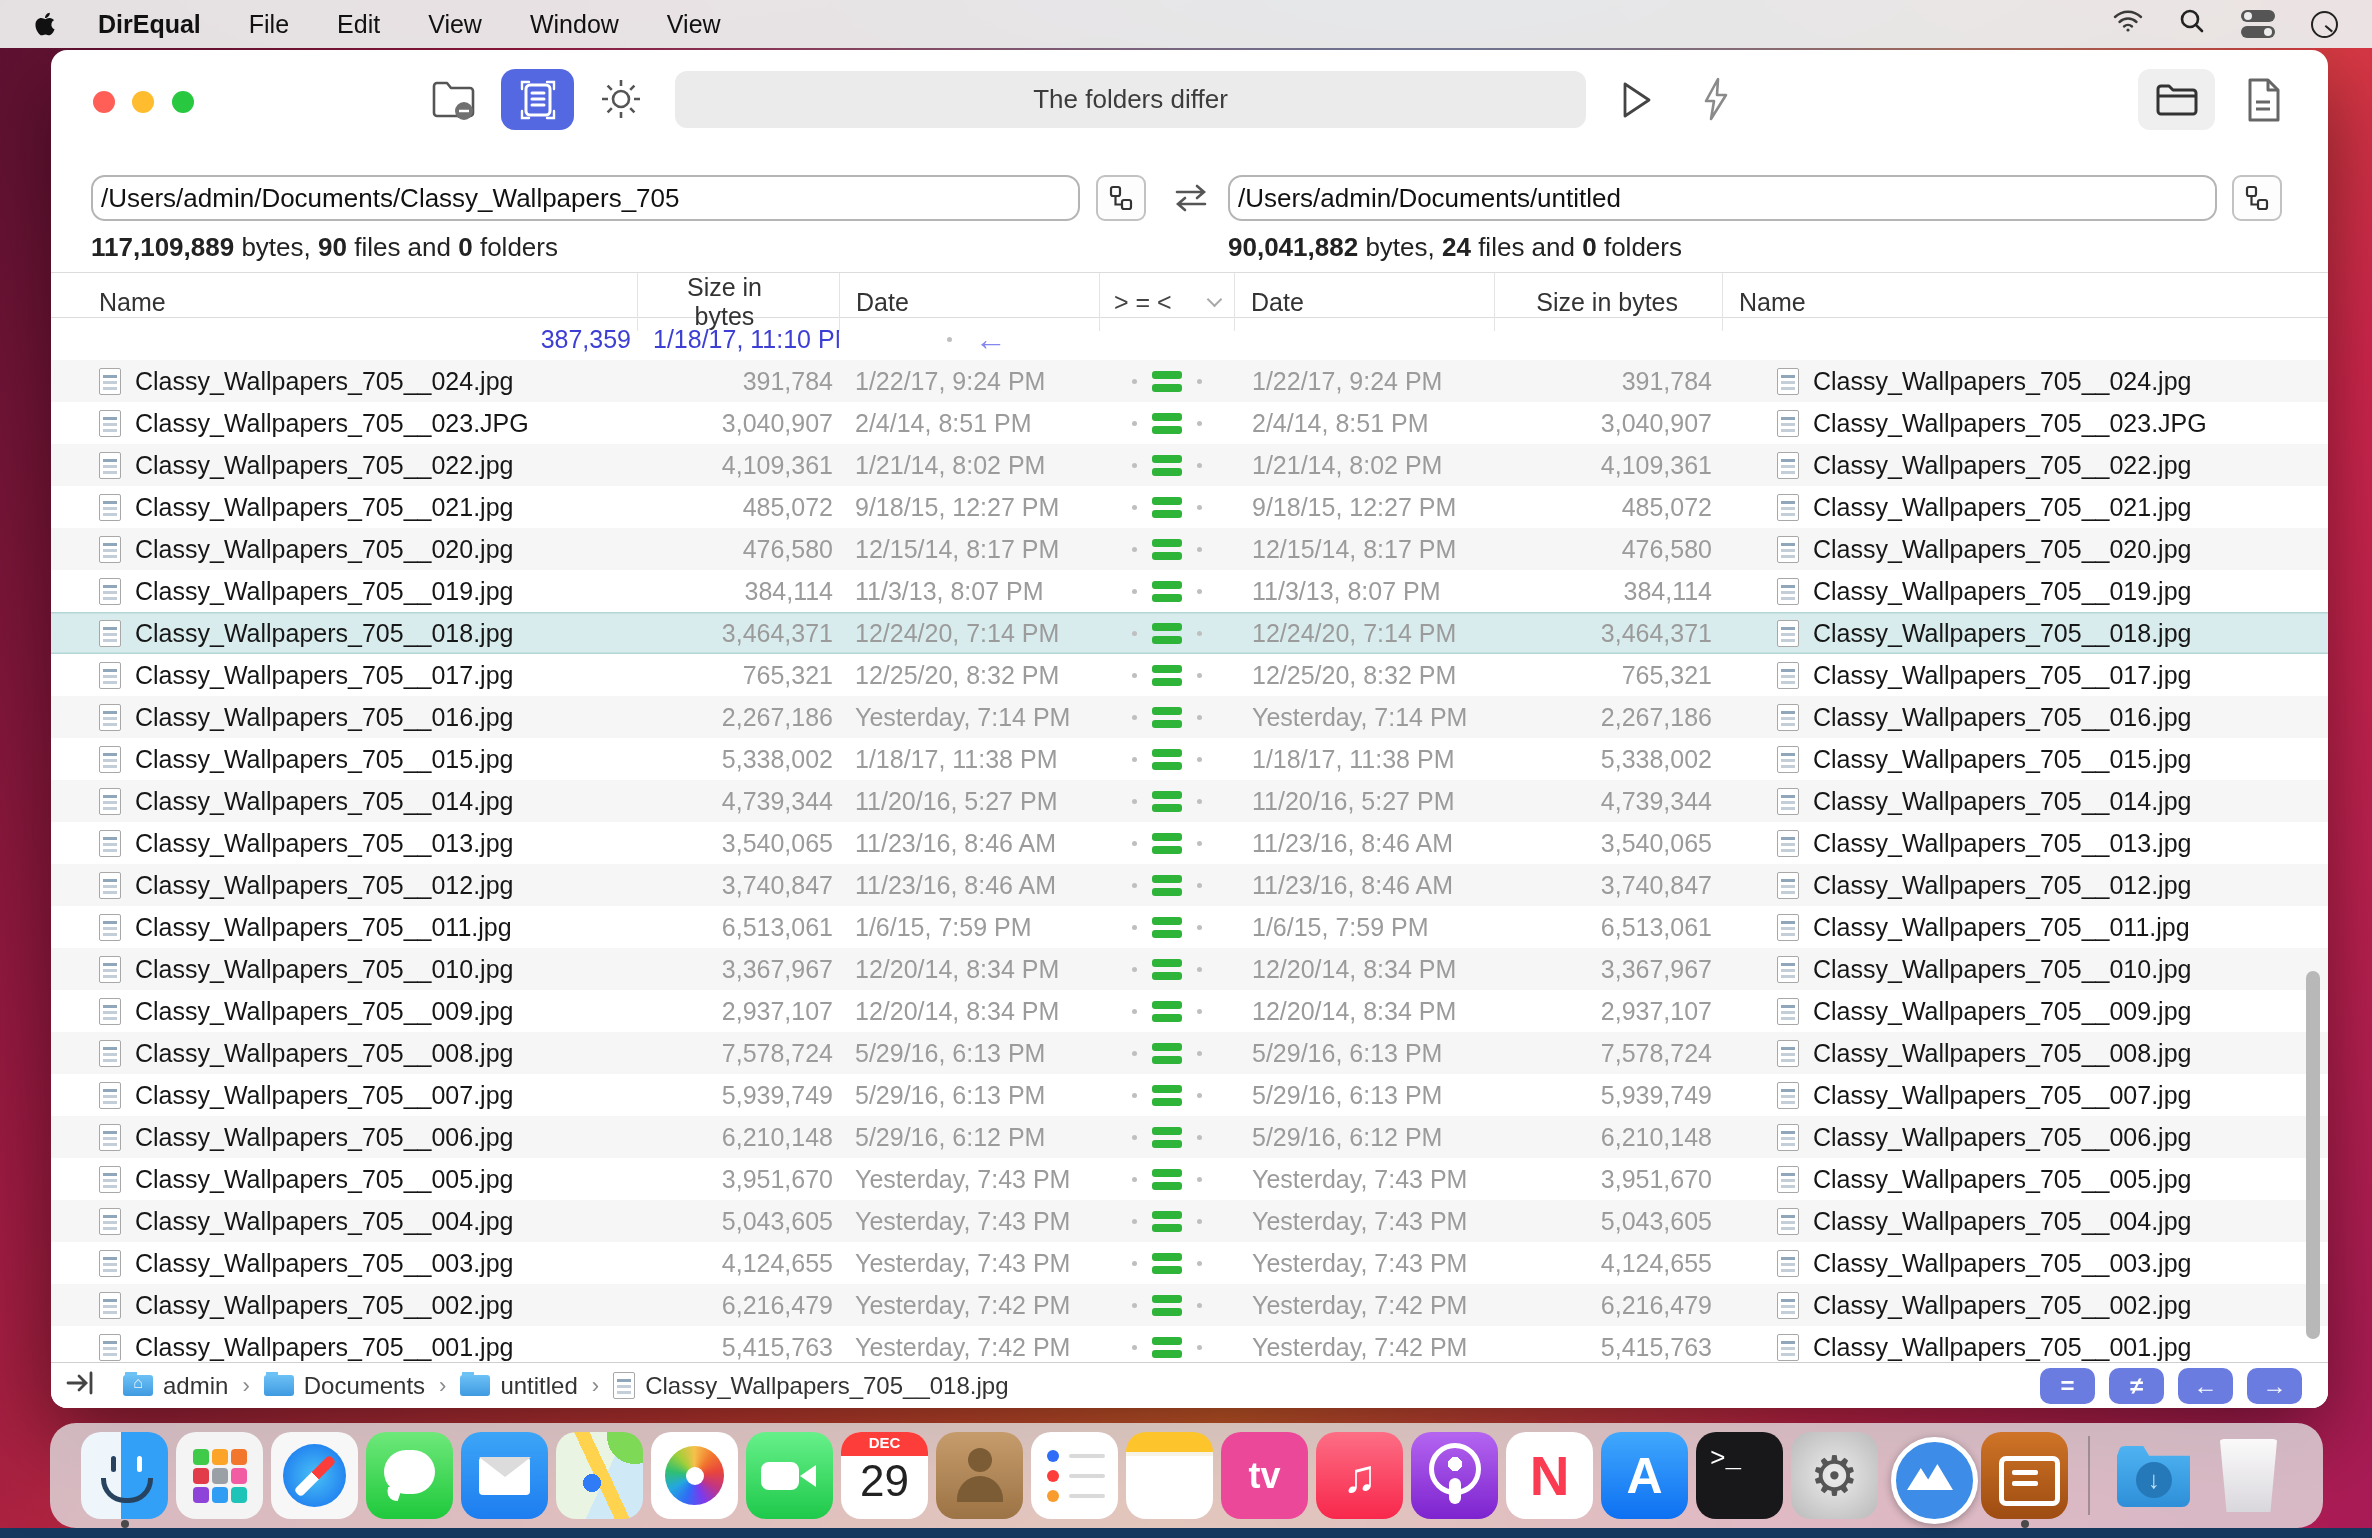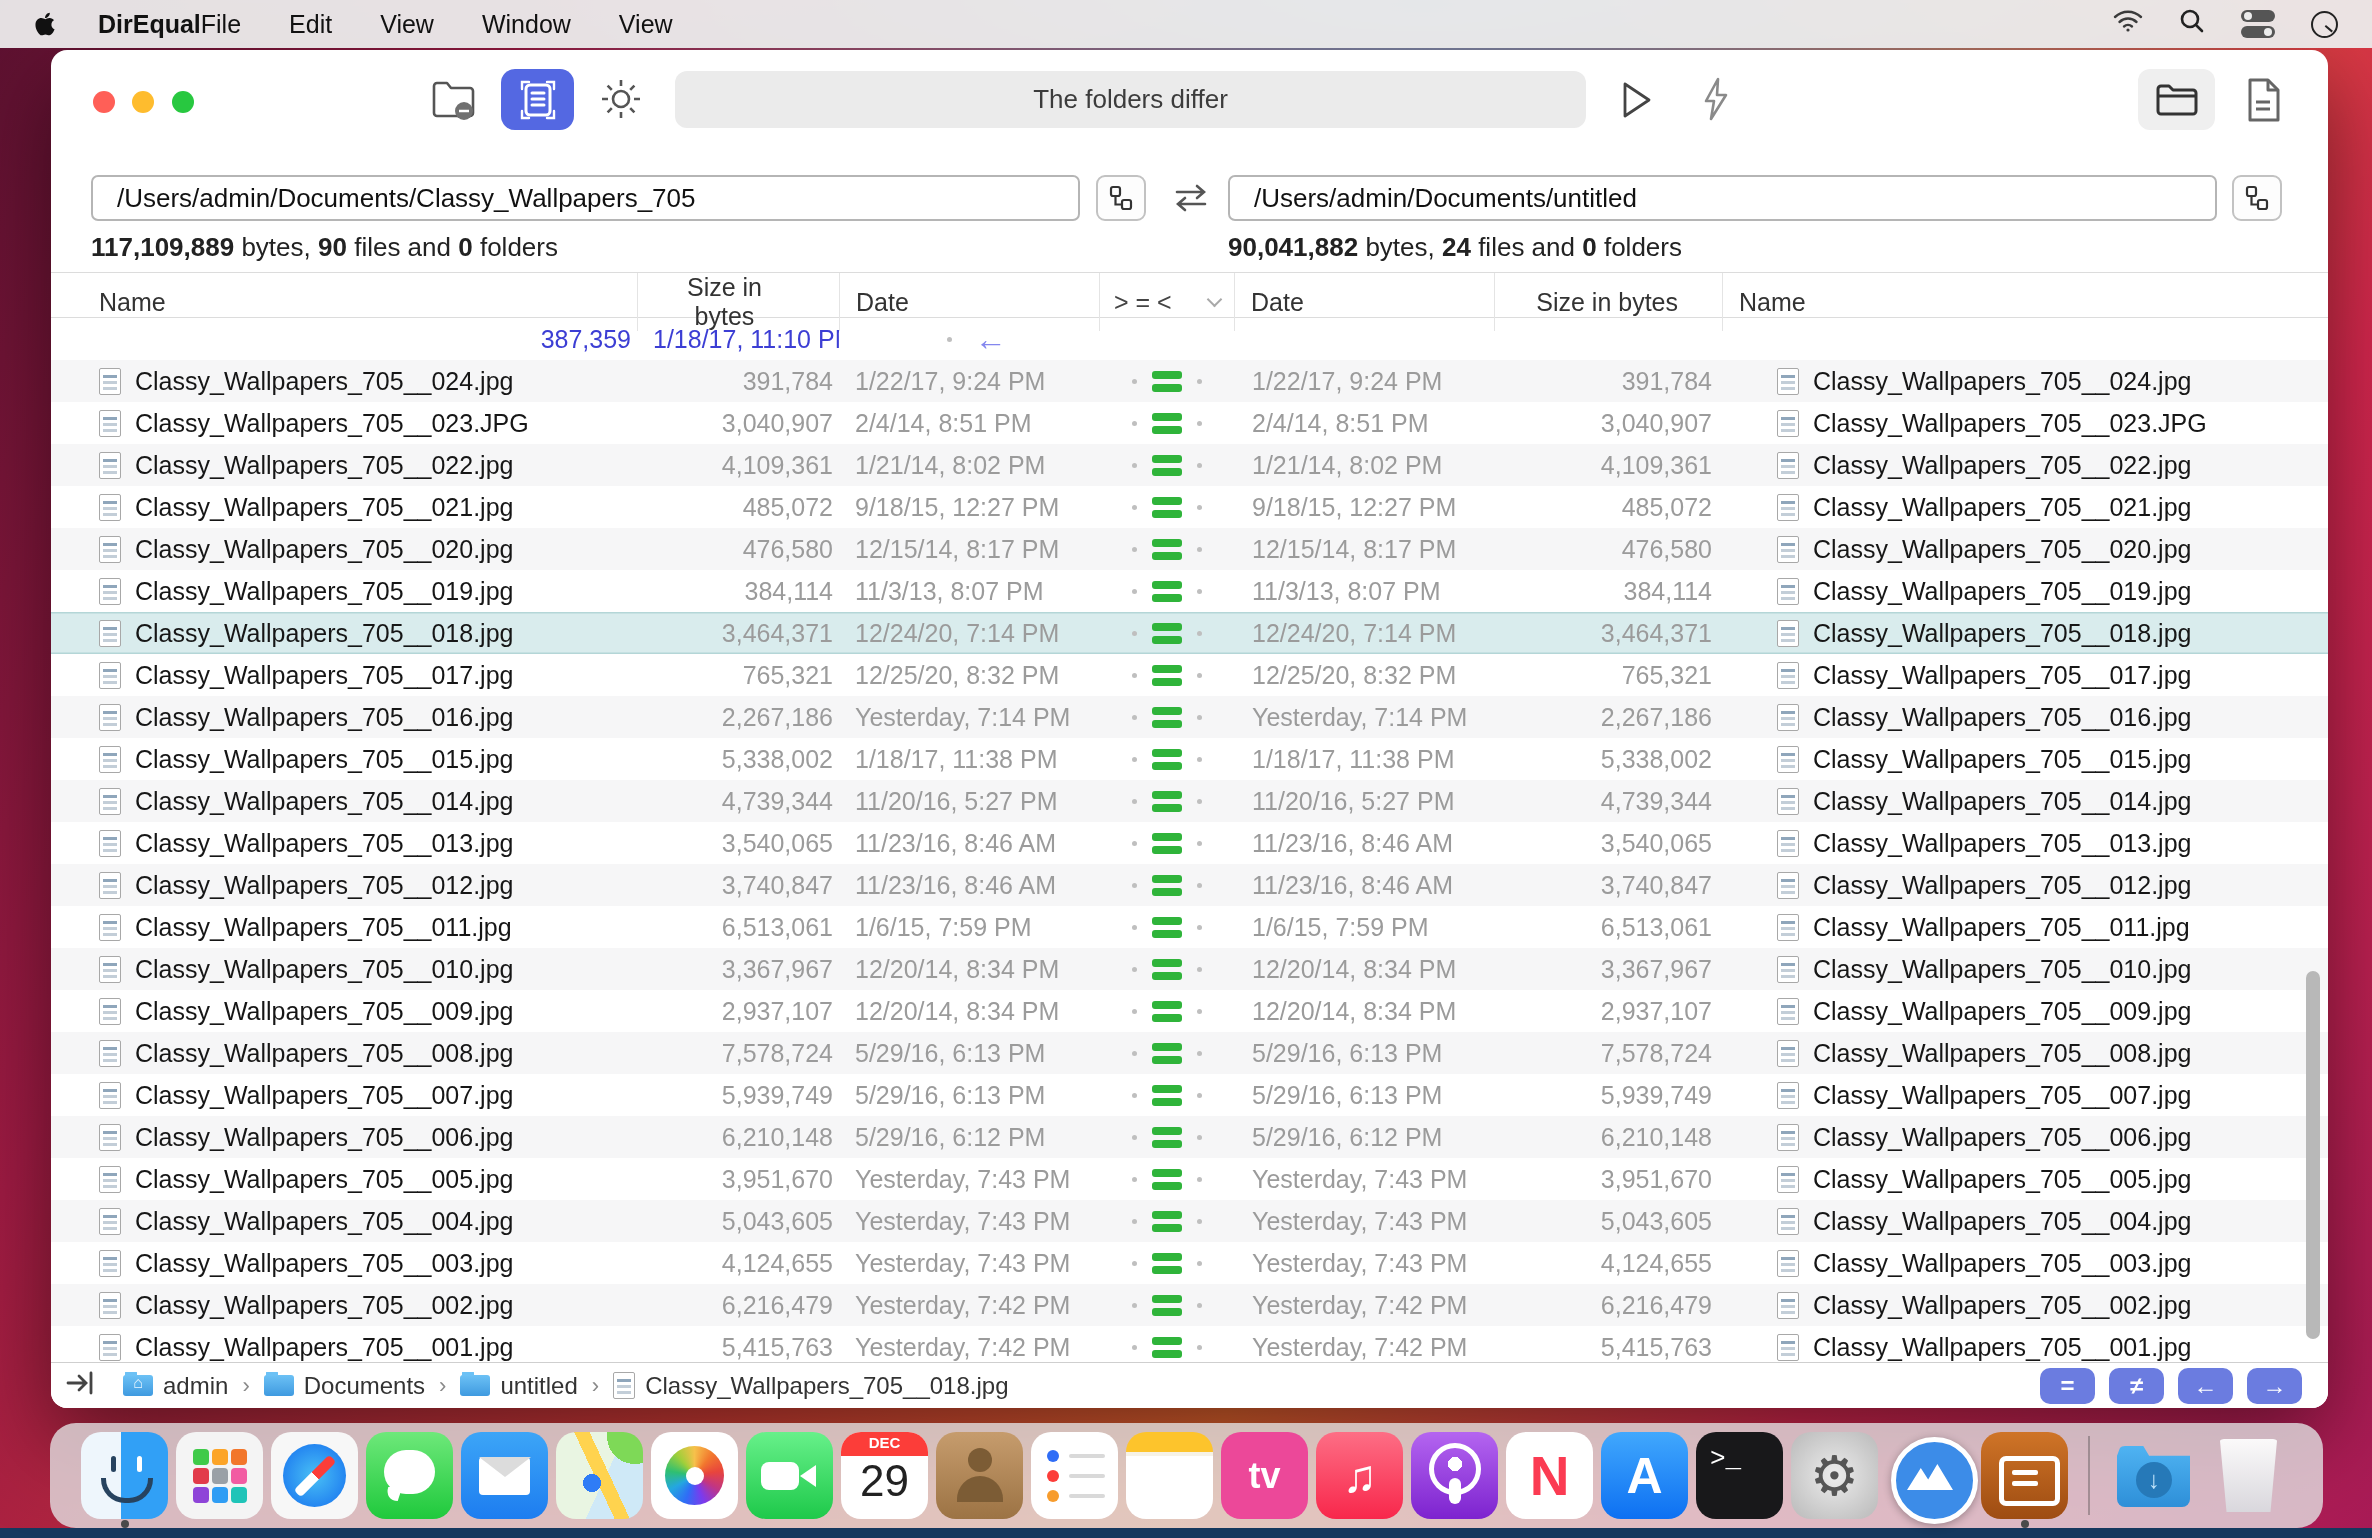--- a/index.html
+++ b/index.html
@@ -15,21 +15,21 @@
       linear-gradient(118deg,#5c1130 0%,#a11b44 20%,#d23c35 46%,#e0622d 62%,#d5274e 80%,#a81b56 100%);
     position:relative;
   }
   .bottom-strip{position:absolute;left:0;right:0;bottom:0;height:10px;background:#16395f;}
 
   
   .menubar{position:absolute;top:0;left:0;width:2372px;height:48px;background:rgba(236,236,236,0.95);
     display:flex;align-items:center;padding:0 34px;font-size:25px;color:#111;z-index:5;}
   .menubar .apple{width:24px;height:28px;margin-right:40px;display:flex;align-items:center;}
   .menubar .apple svg{width:22px;height:26px;fill:#111;}
-  .menubar .appname{font-weight:bold;}
+  .menubar .appname{font-weight:bold;margin-right:48px;}
   .menubar .mitem{margin-right:48px;}
   .menubar .spacer{flex:1;}
   .menubar .micons{display:flex;align-items:center;gap:36px;}
   .wifi svg{width:30px;height:24px;stroke:#3a3a3a;fill:none;stroke-width:2.4;stroke-linecap:round;}
   .search svg{width:26px;height:26px;stroke:#222;fill:none;stroke-width:2.6;stroke-linecap:round;}
   .cc{display:flex;flex-direction:column;gap:4px;}
   .cc .pill{width:34px;height:12px;border-radius:6px;background:#555;position:relative;}
   .cc .pill::after{content:"";position:absolute;width:8px;height:8px;border-radius:50%;background:#ececec;top:2px;}
   .cc .pill.a::after{left:3px;} .cc .pill.b::after{right:3px;}
   .clock{width:27px;height:27px;border:2.4px solid #222;border-radius:50%;position:relative;}
@@ -55,22 +55,22 @@
   .tb-play{left:1562px;top:26px;width:48px;height:48px;}
   .tb-play svg{width:36px;height:40px;stroke:#444;fill:none;stroke-width:2.8;stroke-linejoin:round;}
   .tb-bolt{left:1641px;top:24px;width:48px;height:50px;}
   .tb-bolt svg{width:30px;height:44px;stroke:#8a8a8a;fill:none;stroke-width:2.6;stroke-linejoin:round;}
   .tb-openfolder{left:2087px;top:19px;width:77px;height:61px;background:#efefef;border-radius:12px;}
   .tb-openfolder svg{width:44px;height:38px;stroke:#333;fill:none;stroke-width:3;stroke-linejoin:round;}
   .tb-doc{left:2186px;top:22px;width:51px;height:55px;}
   .tb-doc svg{width:38px;height:48px;stroke:#666;fill:none;stroke-width:3;stroke-linejoin:round;}
 
   
-  .pathfield{position:absolute;top:125px;height:46px;border:2px solid #b5b5b5;border-radius:7px;background:#fff;
-    font-size:26px;color:#111;padding:0 24px;font-family:inherit;outline:none;}
+  .pathfield{position:absolute;top:125px;height:46px;border:2px solid #b5b5b5;border-radius:14px;background:#fff;
+    font-size:26px;color:#111;padding:0 8px;font-family:inherit;outline:none;}
   .pf-left{left:40px;width:989px;} .pf-right{left:1177px;width:989px;}
   .treebtn{position:absolute;top:125px;width:50px;height:46px;border:2px solid #c2c2c2;border-radius:9px;background:#fdfdfd;
     display:flex;align-items:center;justify-content:center;}
   .tb-left{left:1045px;} .tb-right{left:2181px;}
   .treebtn svg{width:28px;height:28px;stroke:#333;fill:none;stroke-width:2.2;}
   .swap{position:absolute;left:1115px;top:127px;width:50px;height:42px;display:flex;align-items:center;justify-content:center;}
   .swap svg{width:40px;height:32px;stroke:#555;fill:none;stroke-width:2.6;stroke-linecap:round;}
 
   
   .stats{position:absolute;top:182px;font-size:26px;color:#222;}

